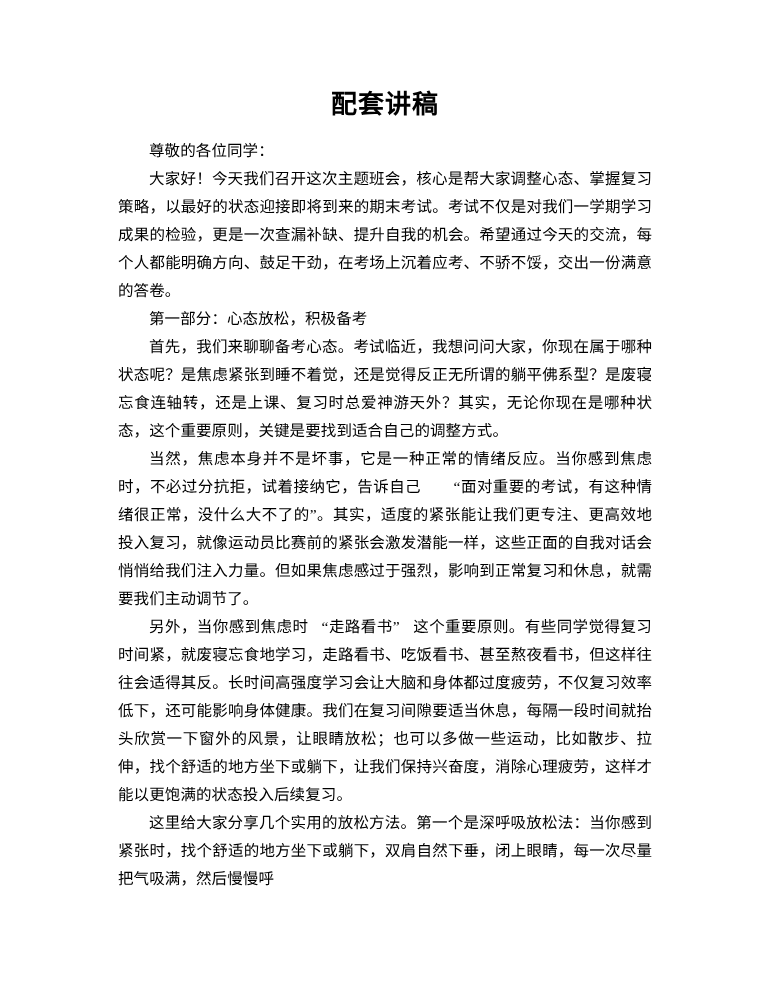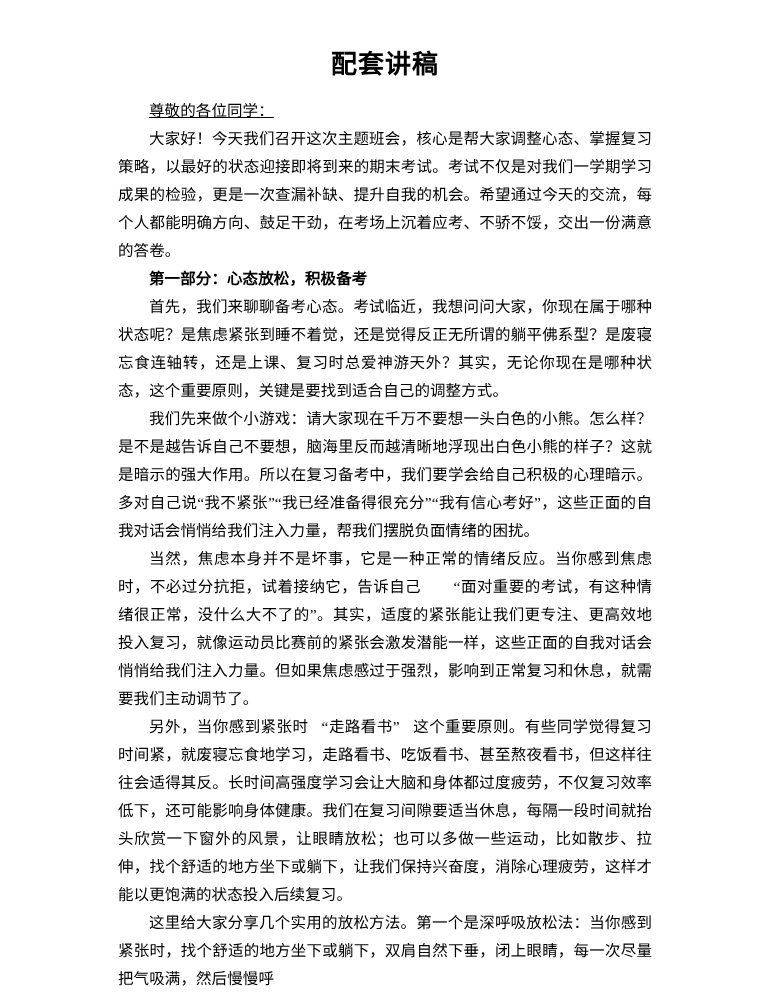--- a/index.html
+++ b/index.html
@@ -27,44 +27,43 @@
     position: absolute;
     left: 118px;
     top: 0;
     width: 534px;
   }
   .doc-title {
     font-size: 26px;
     font-weight: bold;
     text-align: center;
     line-height: 1;
-    margin: 0;
-    padding-top: 52px;
+    margin: 8px;
+    padding-top: 84px;
     padding-bottom: 0;
     letter-spacing: 1px;
     font-family: "Liberation Serif", "DejaVu Serif", serif;
   }
   .para {
     font-size: 15.5px;
     line-height: 28px;
     margin: 0;
     text-align: justify;
     text-justify: inter-ideograph;
     word-break: break-all;
     letter-spacing: 0.1px;
   }
   .para.first-para {
     margin-top: 19px;
-    text-decoration: underline;
   }
   .para.indent {
     text-indent: 2em;
   }
   .para.heading {
-    font-weight: bold;
+    font-weight: normal;
     text-indent: 2em;
   }
   .gap-wide {
     display: inline-block;
     width: 2.1em;
   }
   .gap-mid {
     display: inline-block;
     width: 0.85em;
   }
@@ -78,22 +77,21 @@
     <h1 class="doc-title">配套讲稿</h1>
 
     <p class="para indent first-para">尊敬的各位同学：</p>
 
     <p class="para indent">大家好！今天我们召开这次主题班会，核心是帮大家调整心态、掌握复习策略，以最好的状态迎接即将到来的期末考试。考试不仅是对我们一学期学习成果的检验，更是一次查漏补缺、提升自我的机会。希望通过今天的交流，每个人都能明确方向、鼓足干劲，在考场上沉着应考、不骄不馁，交出一份满意的答卷。</p>
 
     <p class="para heading">第一部分：心态放松，积极备考</p>
 
     <p class="para indent">首先，我们来聊聊备考心态。考试临近，我想问问大家，你现在属于哪种状态呢？是焦虑紧张到睡不着觉，还是觉得反正无所谓的躺平佛系型？是废寝忘食连轴转，还是上课、复习时总爱神游天外？其实，无论你现在是哪种状态，这个重要原则，关键是要找到适合自己的调整方式。</p>
 
-    <p class="para indent">我们先来做个小游戏：请大家现在千万不要想一头白色的小熊。怎么样？是不是越告诉自己不要想，脑海里反而越清晰地浮现出白色小熊的样子？这就是暗示的强大作用。所以在复习备考中，我们要学会给自己积极的心理暗示。多对自己说“我不紧张”“我已经准备得很充分”“我有信心考好”，这些正面的自我对话会悄悄给我们注入力量，帮我们摆脱负面情绪的困扰。</p>
 
     <p class="para indent"><span>当然，焦虑本身并不是坏事，它是一种正常的情绪反应。当你感到焦虑时，不必过分抗拒，试着接纳它，告诉自己</span><span class="gap-wide"></span><span>“面对重要的考试，有这种情绪很正常，没什么大不了的”。其实，适度的紧张能让我们更专注、更高效地投入复习，就像运动员比赛前的紧张会激发潜能一样，这些正面的自我对话会悄悄给我们注入力量。但如果焦虑感过于强烈，影响到正常复习和休息，就需要我们主动调节了。</span></p>
 
-    <p class="para indent"><span>另外，当你感到紧张时</span><span class="gap-mid"></span><span>“走路看书”</span><span class="gap-mid"></span><span>这个重要原则。有些同学觉得复习时间紧，就废寝忘食地学习，走路看书、吃饭看书、甚至熬夜看书，但这样往往会适得其反。长时间高强度学习会让大脑和身体都过度疲劳，不仅复习效率低下，还可能影响身体健康。我们在复习间隙要适当休息，每隔一段时间就抬头欣赏一下窗外的风景，让眼睛放松；也可以多做一些运动，比如散步、拉伸，找个舒适的地方坐下或躺下，让我们保持兴奋度，消除心理疲劳，这样才能以更饱满的状态投入后续复习。</span></p>
+    <p class="para indent"><span>另外，当你感到焦虑时</span><span class="gap-mid"></span><span>“走路看书”</span><span class="gap-mid"></span><span>这个重要原则。有些同学觉得复习时间紧，就废寝忘食地学习，走路看书、吃饭看书、甚至熬夜看书，但这样往往会适得其反。长时间高强度学习会让大脑和身体都过度疲劳，不仅复习效率低下，还可能影响身体健康。我们在复习间隙要适当休息，每隔一段时间就抬头欣赏一下窗外的风景，让眼睛放松；也可以多做一些运动，比如散步、拉伸，找个舒适的地方坐下或躺下，让我们保持兴奋度，消除心理疲劳，这样才能以更饱满的状态投入后续复习。</span></p>
 
     <p class="para indent">这里给大家分享几个实用的放松方法。第一个是深呼吸放松法：当你感到紧张时，找个舒适的地方坐下或躺下，双肩自然下垂，闭上眼睛，每一次尽量把气吸满，然后慢慢呼</p>
 
   </div>
 </div>
 
 </body></html>

